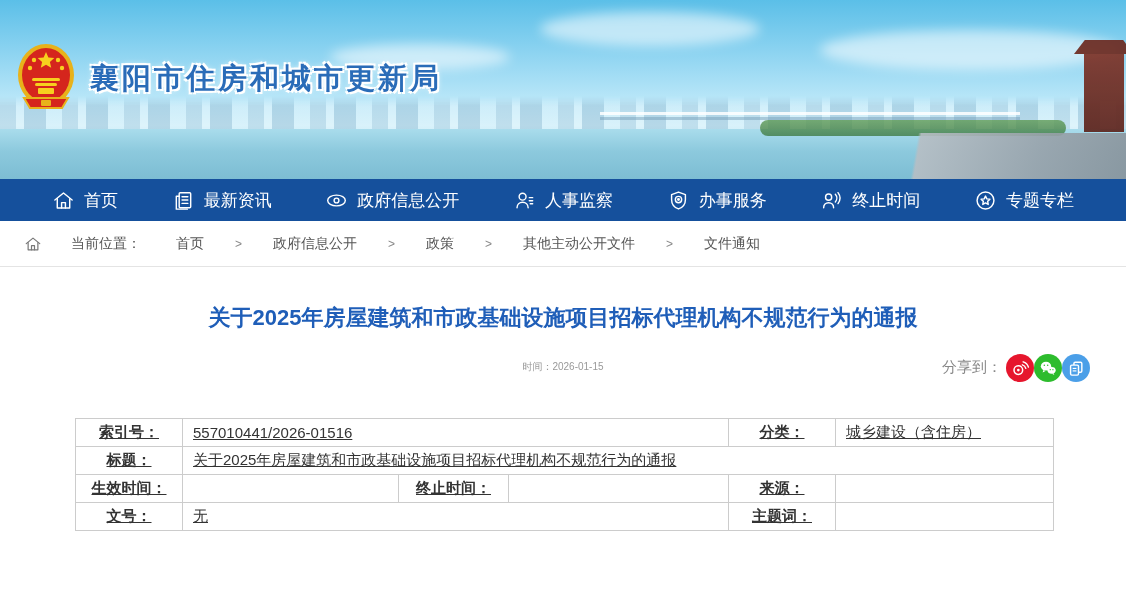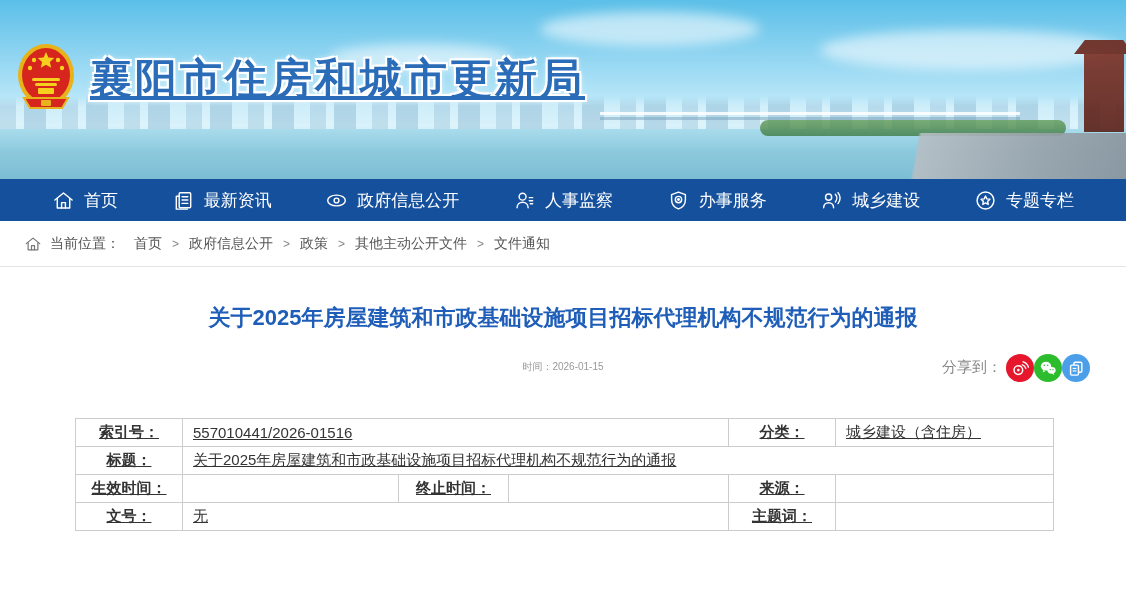--- a/index.html
+++ b/index.html
@@ -37,41 +37,40 @@
     background:linear-gradient(180deg,#5f9b55,#3f7a43); opacity:.8; }
   .road { position:absolute; right:0; bottom:0; width:300px; height:46px;
     background:linear-gradient(100deg,transparent 30%, #b7bec4 31%, #9aa3ab 70%, #8a949c 100%); opacity:.9; }
   .pavilion { position:absolute; right:2px; top:52px; width:40px; height:80px;
     background:linear-gradient(180deg,#7e3327,#5d241c); opacity:.92; }
   .pavilion:before { content:""; position:absolute; left:-10px; top:-12px; width:60px; height:14px;
     background:#6c2a20; clip-path:polygon(0 100%,18% 0,82% 0,100% 100%); }
   .banner-inner { position:absolute; left:16px; top:42px; display:flex; align-items:center; }
   .emblem { width:60px; height:74px; flex:0 0 auto; }
   .site-title {
-    margin-left:14px; font-size:42px; font-weight:bold; letter-spacing:3px; color:#2a6cb8;
+    margin-left:14px; font-size:29px; font-weight:bold; letter-spacing:3px; color:#2a6cb8;
     text-shadow:2px 2px 0 #fff,-2px -2px 0 #fff,2px -2px 0 #fff,-2px 2px 0 #fff,0 0 6px #fff;
     white-space:nowrap;
-    text-decoration:underline;
   }
 
   
   .navbar {
     height:42px; background:#15509c; display:flex; align-items:center;
     justify-content:space-between; padding:0 52px;
   }
   .nav-item { display:flex; align-items:center; gap:9px; color:#fff; text-decoration:none;
     font-size:17px; cursor:pointer; white-space:nowrap; }
   .nav-icon { width:23px; height:23px; display:inline-flex; }
   .nav-icon svg { width:23px; height:23px; stroke:#fff; fill:none; stroke-width:1.5;
     stroke-linecap:round; stroke-linejoin:round; }
 
   
   .breadcrumb {
     height:46px; display:flex; align-items:center; padding:0 24px;
-    font-size:14px; color:#555; border-bottom:1px solid #e4e4e4; background:#fff;
+    font-size:14px; color:#555; border-bottom:1px solid #e4e4e4; background:#fff;gap:21px;
   }
   .bc-home { width:18px; height:18px; margin-right:8px; display:inline-flex; }
   .bc-home svg { width:18px; height:18px; stroke:#777; fill:none; stroke-width:1.6;
     stroke-linecap:round; stroke-linejoin:round; }
   .bc-label { margin-right:14px; }
   .bc-link { color:#555; text-decoration:none; cursor:pointer; margin:0 10px; }
   .bc-link:first-of-type { margin-left:0; }
   .bc-sep { color:#888; font-size:12px; }
 
   
@@ -188,21 +187,21 @@
     </a>
     <a class="nav-item">
       <span class="nav-icon">
         <svg viewBox="0 0 24 24">
             <circle cx="9" cy="8.5" r="3.2"></circle>
             <path d="M3.8 19.5 c0-3.2 2.3-5.2 5.2-5.2 s5.2 2 5.2 5.2"></path>
             <path d="M16 5.5 a6 6 0 0 1 0 8"></path>
             <path d="M18.8 3.8 a9.5 9.5 0 0 1 0 11.4"></path>
           </svg>
       </span>
-      <span>城乡建设</span>
+      <span>终止时间</span>
     </a>
     <a class="nav-item">
       <span class="nav-icon">
         <svg viewBox="0 0 24 24">
             <circle cx="12" cy="12" r="8.8"></circle>
             <path d="M12 7.4 l1.4 2.9 3.2.4-2.35 2.2.6 3.2-2.85-1.6-2.85 1.6.6-3.2-2.35-2.2 3.2-.4z"></path>
           </svg>
       </span>
       <span>专题专栏</span>
     </a>

